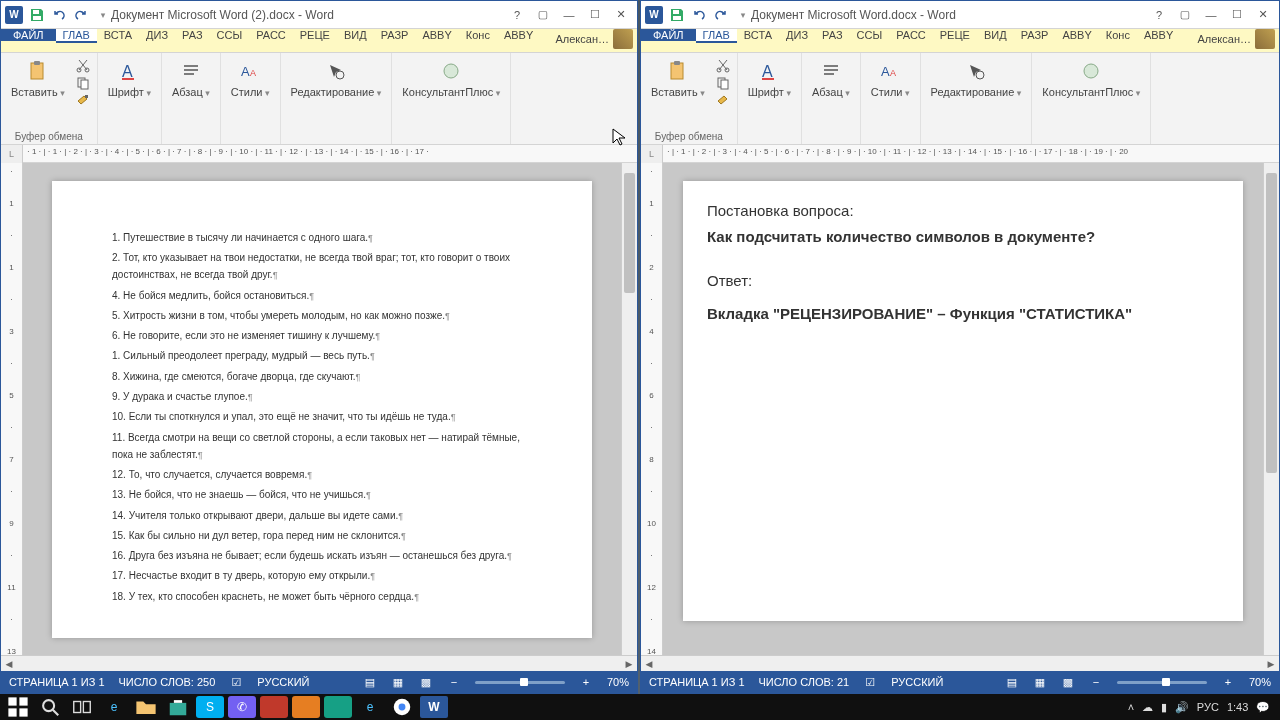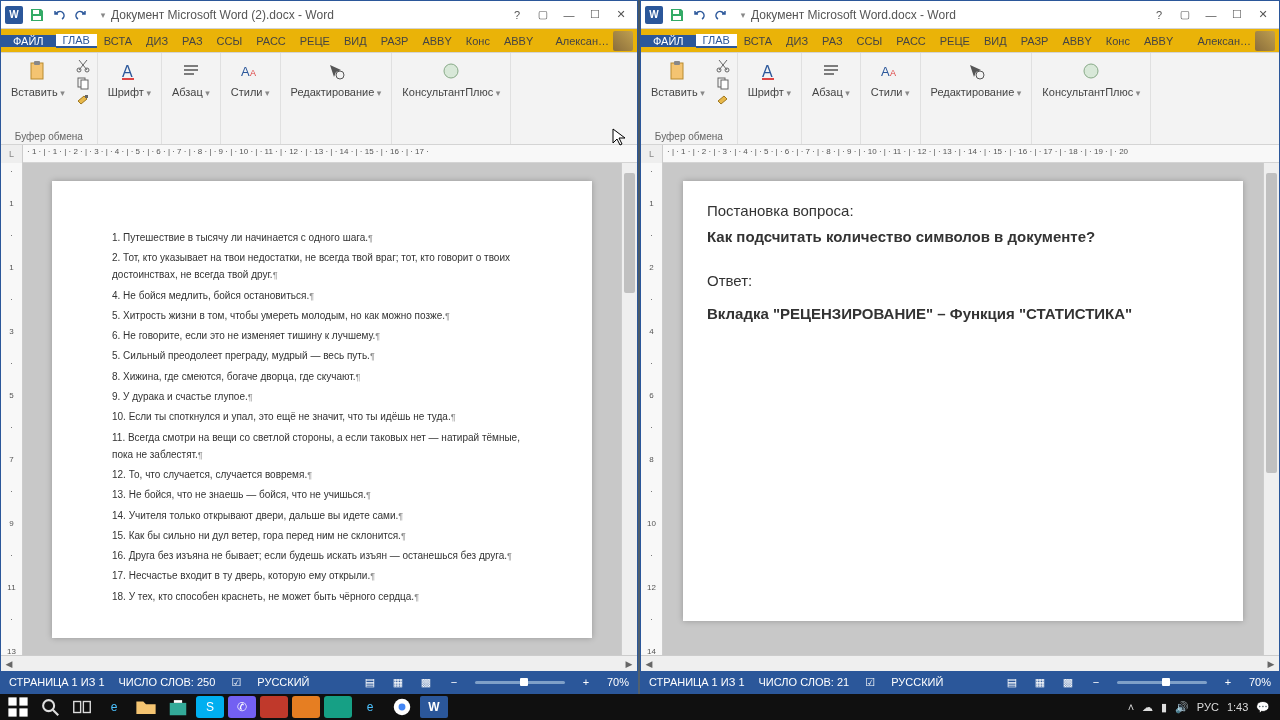--- a/index.html
+++ b/index.html
@@ -8,21 +8,21 @@
   .word-win { position: absolute; top: 0; background: #fff; display: flex; flex-direction: column; border: 1px solid #2b579a; }
   .win-left { left: 0; width: 638px; height: 694px; }
   .win-right { left: 640px; width: 640px; height: 694px; }
   .titlebar { height: 28px; background: #fff; display: flex; align-items: center; padding: 0 4px; border-bottom: 1px solid #d4d4d4; font-size: 12px; color: #555; }
   .qat { display: flex; gap: 6px; align-items: center; }
   .qat .wicon { width: 18px; height: 18px; background: #2b579a; color: #fff; font-size: 10px; font-weight: bold; display: flex; align-items: center; justify-content: center; border-radius: 2px; }
   .qat span.svgi { width: 16px; height: 16px; display: inline-flex; align-items: center; justify-content: center; color: #555; }
   .title-text { flex: 1; font-size: 12px; white-space: nowrap; overflow: hidden; }
   .winbtns { display: flex; gap: 2px; }
   .winbtns span { width: 24px; height: 20px; display: inline-flex; align-items: center; justify-content: center; font-size: 11px; color: #555; }
-  .ribbon-tabs { height: 24px; background: #eab308; display: flex; align-items: center; font-size: 11px; border-bottom: 1px solid #d4d4d4; }
+  .ribbon-tabs { height: 24px; background: #fef9c3; display: flex; align-items: flex-start; font-size: 11px; border-bottom: 1px solid #d4d4d4; }
   .rtab { padding: 0 7px; display: flex; align-items: center; color: #444; cursor: pointer; }
   .rtab.file { background: #2b579a; color: #fff; padding: 0 12px; font-weight: 500; }
   .rtab.active { color: #2b579a; border-bottom: 2px solid #2b579a; background: #fff; }
   .user-box { margin-left: auto; display: flex; align-items: center; gap: 4px; padding: 0 4px; font-size: 11px; color: #444; }
   .user-box .avatar { width: 20px; height: 20px; background: linear-gradient(45deg,#8a6d3b,#c0a050); border-radius: 2px; }
   .ribbon-body { height: 92px; background: #f3f3f3; border-bottom: 1px solid #d4d4d4; display: flex; font-size: 11px; color: #444; }
   .rgroup { border-right: 1px solid #e0e0e0; padding: 4px 6px 2px; display: flex; flex-direction: column; align-items: center; justify-content: space-between; }
   .rgroup .rgbody { display: flex; gap: 6px; align-items: flex-start; flex: 1; }
   .rgroup .rglabel { font-size: 10px; color: #666; margin-top: 2px; display:flex; align-items:center; gap:2px;}
   .rbtn { display: flex; flex-direction: column; align-items: center; gap: 3px; padding: 2px 4px; cursor: pointer; }
@@ -252,21 +252,21 @@
           <span>·</span>
           <span>13</span>
     </div>
     <div class="page-scroll">
       <div class="page">
         <p class="pmark">1. Путешествие в тысячу ли начинается с одного шага.</p>
         <p class="pmark">2. Тот, кто указывает на твои недостатки, не всегда твой враг; тот, кто говорит о твоих достоинствах, не всегда твой друг.</p>
         <p class="pmark">4. Не бойся медлить, бойся остановиться.</p>
         <p class="pmark">5. Хитрость жизни в том, чтобы умереть молодым, но как можно позже.</p>
         <p class="pmark">6. Не говорите, если это не изменяет тишину к лучшему.</p>
-        <p class="pmark">5. Сильный преодолеет преграду, мудрый — весь путь.</p>
+        <p class="pmark">1. Сильный преодолеет преграду, мудрый — весь путь.</p>
         <p class="pmark">8. Хижина, где смеются, богаче дворца, где скучают.</p>
         <p class="pmark">9. У дурака и счастье глупое.</p>
         <p class="pmark">10. Если ты споткнулся и упал, это ещё не значит, что ты идёшь не туда.</p>
         <p class="pmark">11. Всегда смотри на вещи со светлой стороны, а если таковых нет — натирай тёмные, пока не заблестят.</p>
         <p class="pmark">12. То, что случается, случается вовремя.</p>
         <p class="pmark">13. Не бойся, что не знаешь — бойся, что не учишься.</p>
         <p class="pmark">14. Учителя только открывают двери, дальше вы идете сами.</p>
         <p class="pmark">15. Как бы сильно ни дул ветер, гора перед ним не склонится.</p>
         <p class="pmark">16. Друга без изъяна не бывает; если будешь искать изъян — останешься без друга.</p>
         <p class="pmark">17. Несчастье входит в ту дверь, которую ему открыли.</p>

